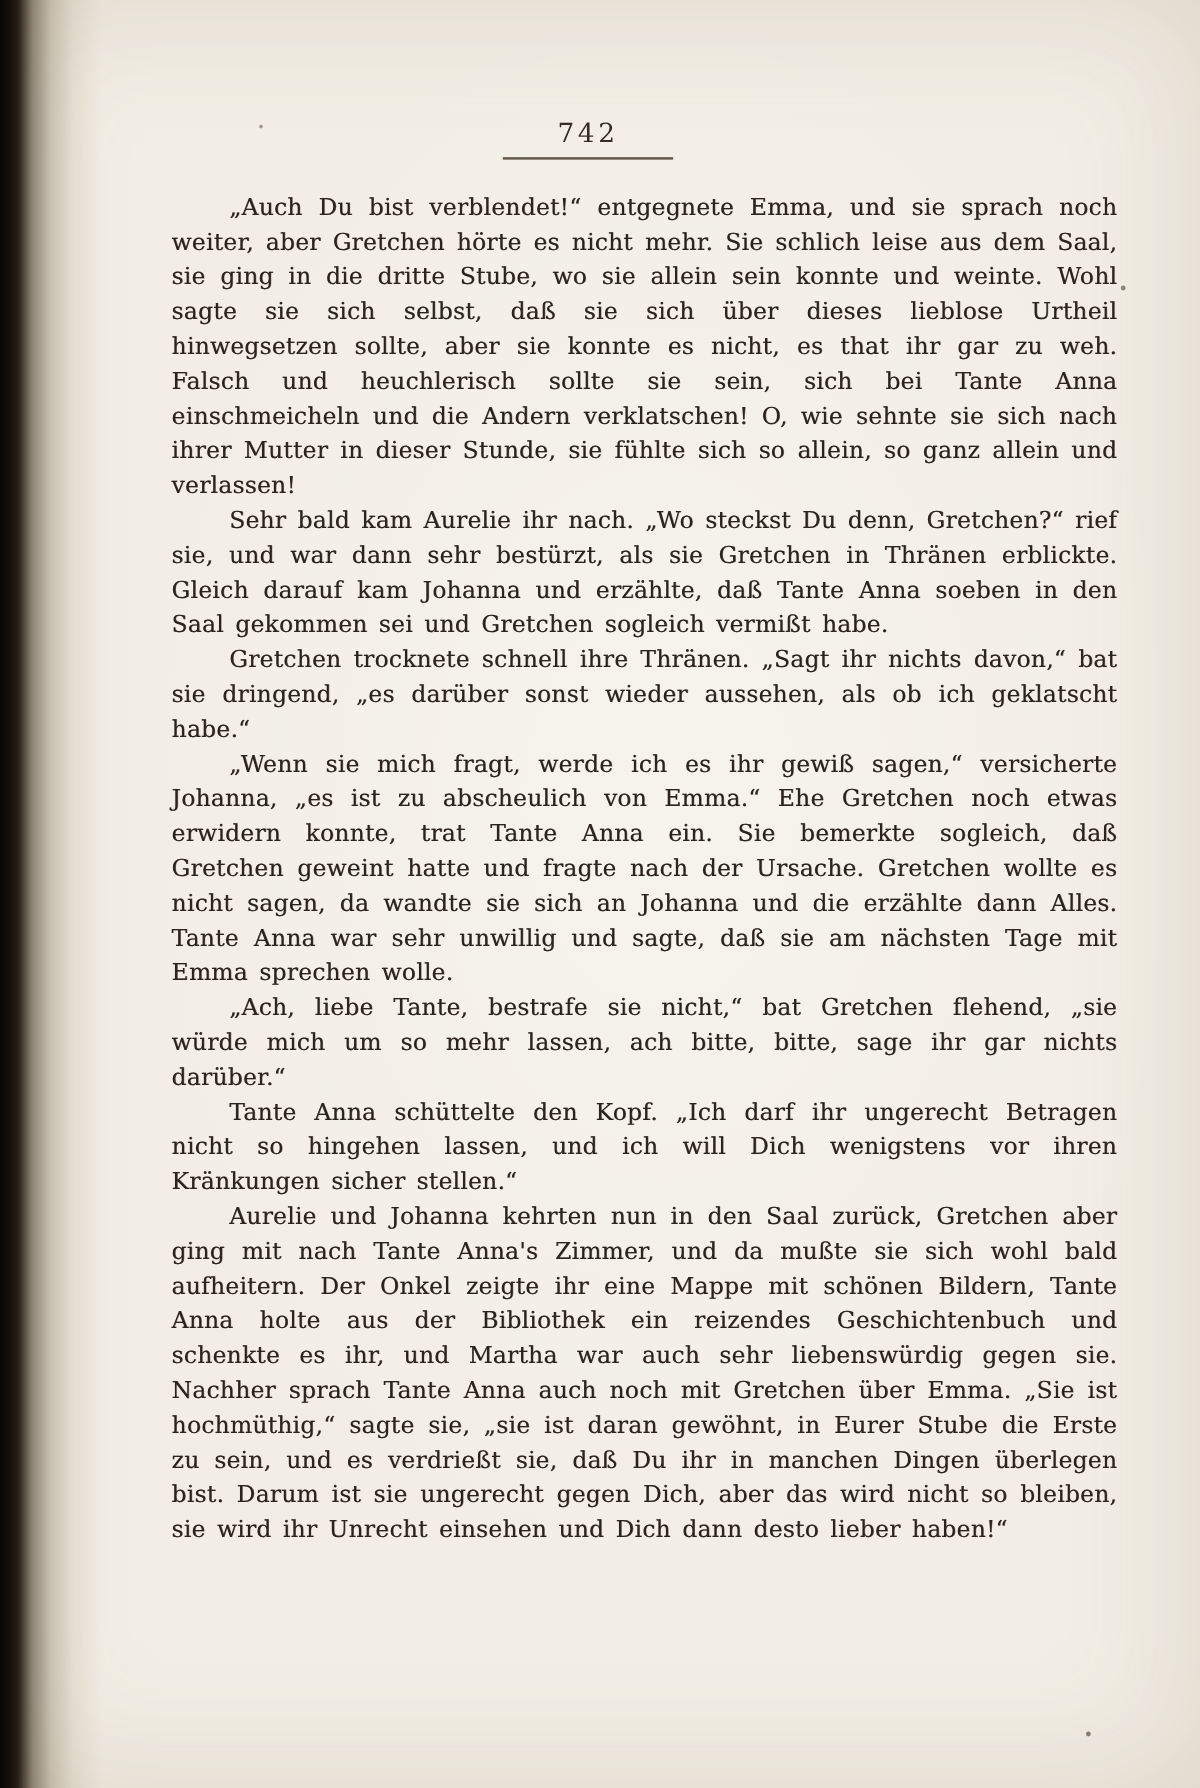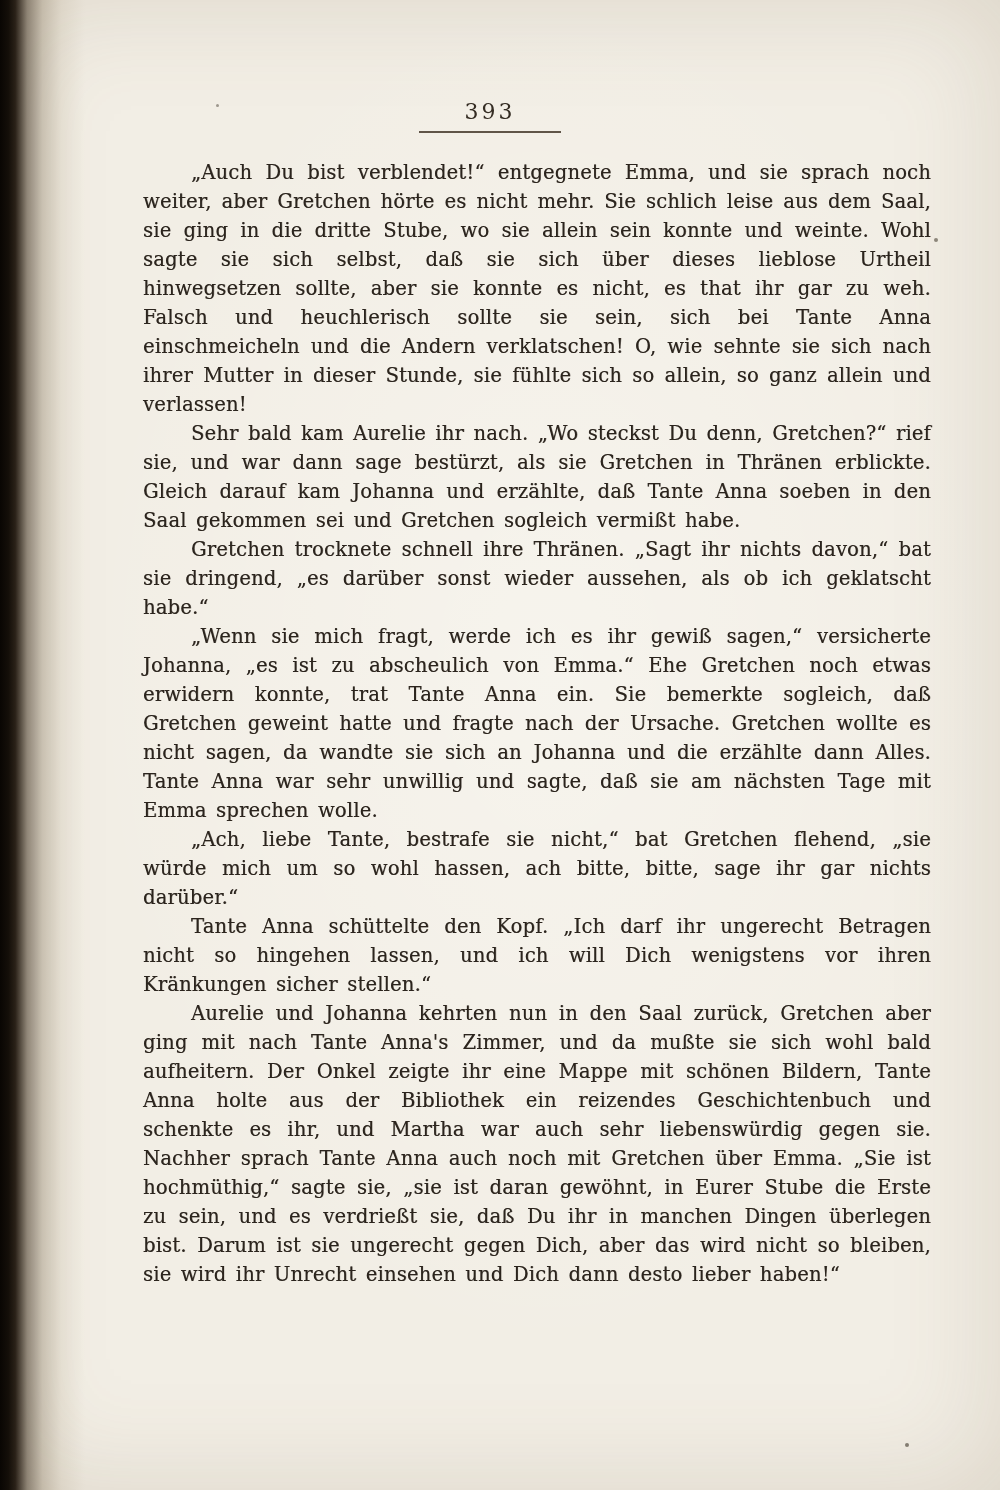--- a/index.html
+++ b/index.html
@@ -86,30 +86,30 @@
   .speck.s3 { left: 216px; top: 104px; width: 3px; height: 3px; opacity: 0.5; }
 </style>
 </head>
 <body>
 
 <div class="page">
 
   <div class="binding"></div>
 
   <div class="header">
-    <div class="page-number">393</div>
+    <div class="page-number">742</div>
     <div class="page-number-rule"></div>
   </div>
 
   <div class="text-block">
     <p>„Auch Du bist verblendet!“ entgegnete Emma, und sie sprach noch weiter, aber Gretchen hörte es nicht mehr. Sie schlich leise aus dem Saal, sie ging in die dritte Stube, wo sie allein sein konnte und weinte. Wohl sagte sie sich selbst, daß sie sich über dieses lieblose Urtheil hinwegsetzen sollte, aber sie konnte es nicht, es that ihr gar zu weh. Falsch und heuchlerisch sollte sie sein, sich bei Tante Anna einschmeicheln und die Andern verklatschen! O, wie sehnte sie sich nach ihrer Mutter in dieser Stunde, sie fühlte sich so allein, so ganz allein und verlassen!</p>
-    <p>Sehr bald kam Aurelie ihr nach. „Wo steckst Du denn, Gretchen?“ rief sie, und war dann sage bestürzt, als sie Gretchen in Thränen erblickte. Gleich darauf kam Johanna und erzählte, daß Tante Anna soeben in den Saal gekommen sei und Gretchen sogleich vermißt habe.</p>
+    <p>Sehr bald kam Aurelie ihr nach. „Wo steckst Du denn, Gretchen?“ rief sie, und war dann sehr bestürzt, als sie Gretchen in Thränen erblickte. Gleich darauf kam Johanna und erzählte, daß Tante Anna soeben in den Saal gekommen sei und Gretchen sogleich vermißt habe.</p>
     <p>Gretchen trocknete schnell ihre Thränen. „Sagt ihr nichts davon,“ bat sie dringend, „es darüber sonst wieder aussehen, als ob ich geklatscht habe.“</p>
     <p>„Wenn sie mich fragt, werde ich es ihr gewiß sagen,“ versicherte Johanna, „es ist zu abscheulich von Emma.“ Ehe Gretchen noch etwas erwidern konnte, trat Tante Anna ein. Sie bemerkte sogleich, daß Gretchen geweint hatte und fragte nach der Ursache. Gretchen wollte es nicht sagen, da wandte sie sich an Johanna und die erzählte dann Alles. Tante Anna war sehr unwillig und sagte, daß sie am nächsten Tage mit Emma sprechen wolle.</p>
-    <p>„Ach, liebe Tante, bestrafe sie nicht,“ bat Gretchen flehend, „sie würde mich um so wohl hassen, ach bitte, bitte, sage ihr gar nichts darüber.“</p>
+    <p>„Ach, liebe Tante, bestrafe sie nicht,“ bat Gretchen flehend, „sie würde mich um so mehr lassen, ach bitte, bitte, sage ihr gar nichts darüber.“</p>
     <p>Tante Anna schüttelte den Kopf. „Ich darf ihr ungerecht Betragen nicht so hingehen lassen, und ich will Dich wenigstens vor ihren Kränkungen sicher stellen.“</p>
     <p>Aurelie und Johanna kehrten nun in den Saal zurück, Gretchen aber ging mit nach Tante Anna's Zimmer, und da mußte sie sich wohl bald aufheitern. Der Onkel zeigte ihr eine Mappe mit schönen Bildern, Tante Anna holte aus der Bibliothek ein reizendes Geschichtenbuch und schenkte es ihr, und Martha war auch sehr liebenswürdig gegen sie. Nachher sprach Tante Anna auch noch mit Gretchen über Emma. „Sie ist hochmüthig,“ sagte sie, „sie ist daran gewöhnt, in Eurer Stube die Erste zu sein, und es verdrießt sie, daß Du ihr in manchen Dingen überlegen bist. Darum ist sie ungerecht gegen Dich, aber das wird nicht so bleiben, sie wird ihr Unrecht einsehen und Dich dann desto lieber haben!“</p>
   </div>
 
   <div class="speck s1"></div>
   <div class="speck s2"></div>
   <div class="speck s3"></div>
 
 </div>
 

